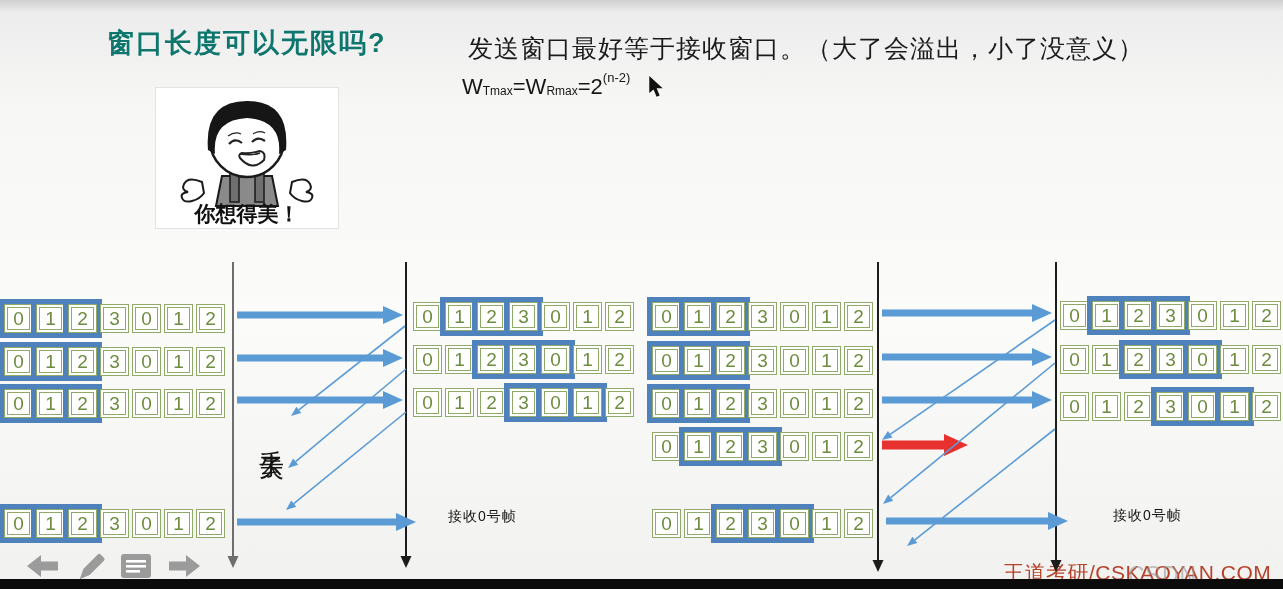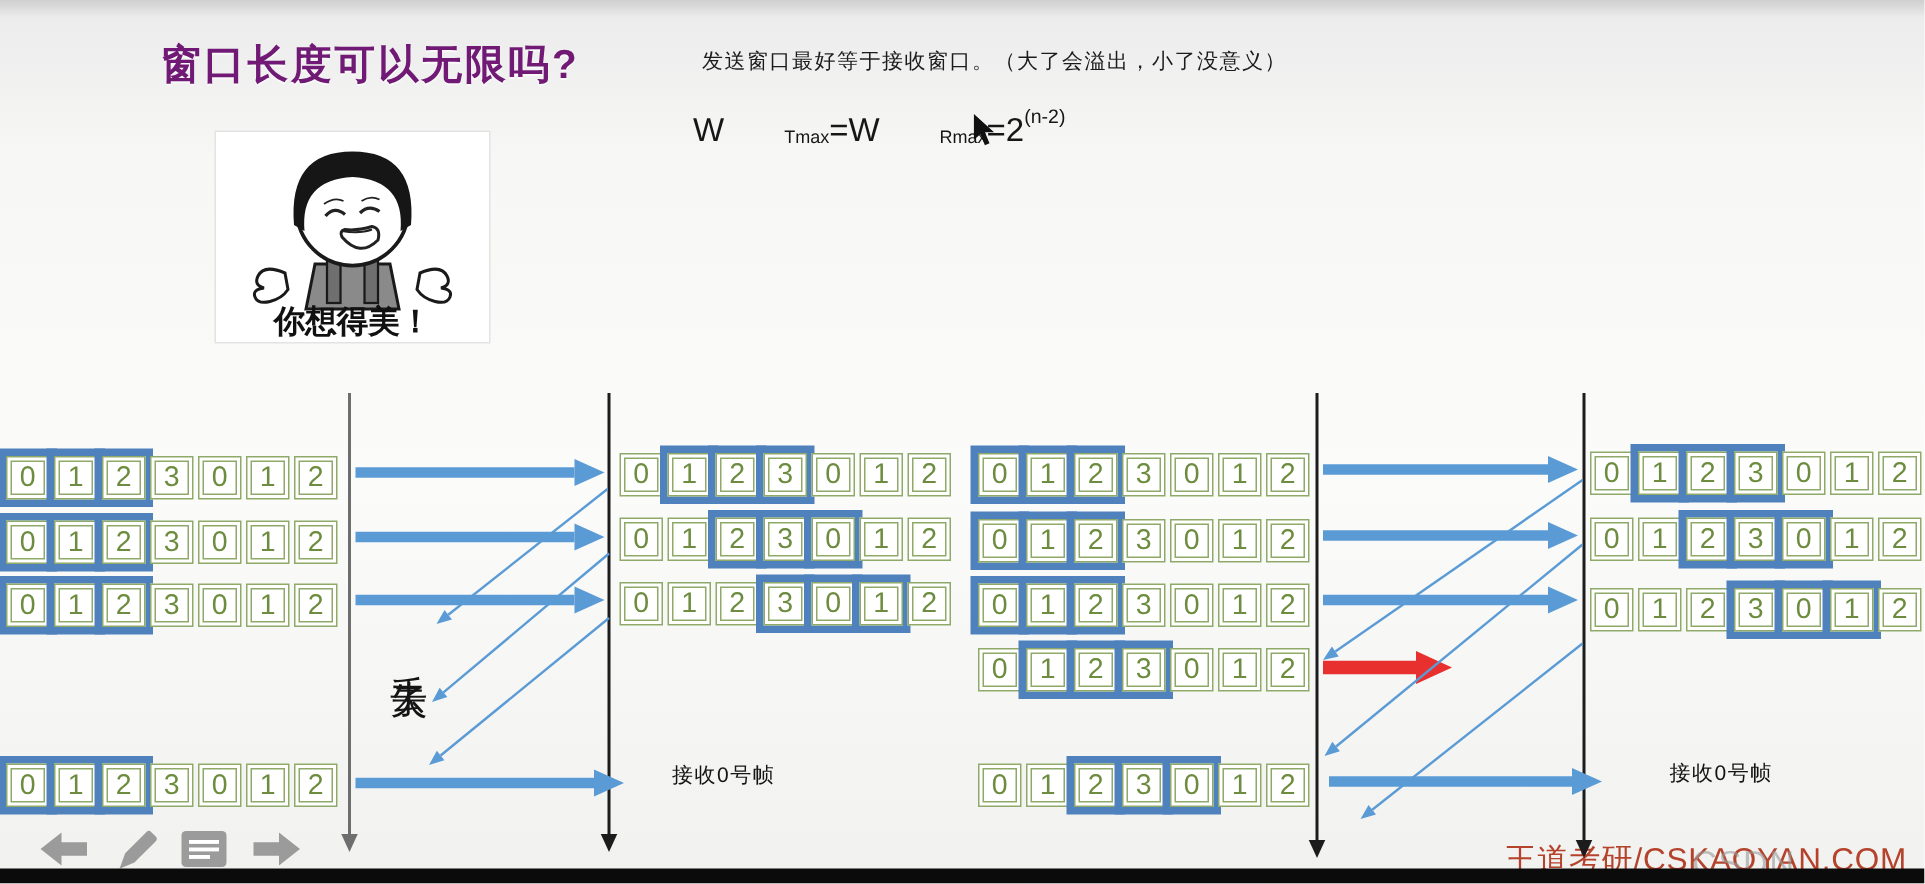--- a/index.html
+++ b/index.html
@@ -4,30 +4,30 @@
 <style>
   html,body{margin:0;padding:0;}
   body{
     width:1283px;height:589px;position:relative;overflow:hidden;
     font-family:"Liberation Sans", sans-serif;
     background:linear-gradient(180deg,#cfcfcf 0%,#ececec 2%,#f7f7f6 18%,#fbfbfa 55%,#f1f1f0 100%);
   }
   .abs{position:absolute;}
   
   .title{
-    left:107px;top:25px;font-size:27px;font-weight:bold;color:#701a75;
+    left:107px;top:25px;font-size:27px;font-weight:bold;color:#0f766e;
     letter-spacing:2px;text-shadow:0 1px 0 rgba(255,255,255,.6);
   }
-  .subtitle{left:468px;top:32px;font-size:14px;color:#1b1b1b;letter-spacing:1px;}
+  .subtitle{left:468px;top:32px;font-size:25px;color:#1b1b1b;letter-spacing:1px;}
   .formula{left:462px;top:74px;font-size:22px;color:#161616;display:flex;align-items:flex-start;}
-  .formula .sub{font-size:12px;position:relative;top:10px;margin-left:40px;}
+  .formula .sub{font-size:12px;position:relative;top:10px;}
   .formula .sup{font-size:13px;position:relative;top:-4px;}
   .cursor-icon{left:648px;top:76px;}
   
-  .meme{left:144px;top:88px;width:182px;height:140px;background:#fff;box-shadow:0 0 0 1px #e3e3e3;}
+  .meme{left:156px;top:88px;width:182px;height:140px;background:#fff;box-shadow:0 0 0 1px #e3e3e3;}
   
   #rows-layer{position:absolute;inset:0;z-index:3;}
   .frame-row{position:absolute;display:flex;gap:3px;}
   .cell{
     width:29px;height:29px;box-sizing:border-box;background:#fff;
     border:1px solid #8fa968;padding:2px;
   }
   .cell-inner{
     width:100%;height:100%;box-sizing:border-box;border:1px solid #8fa968;
     display:flex;align-items:center;justify-content:center;

